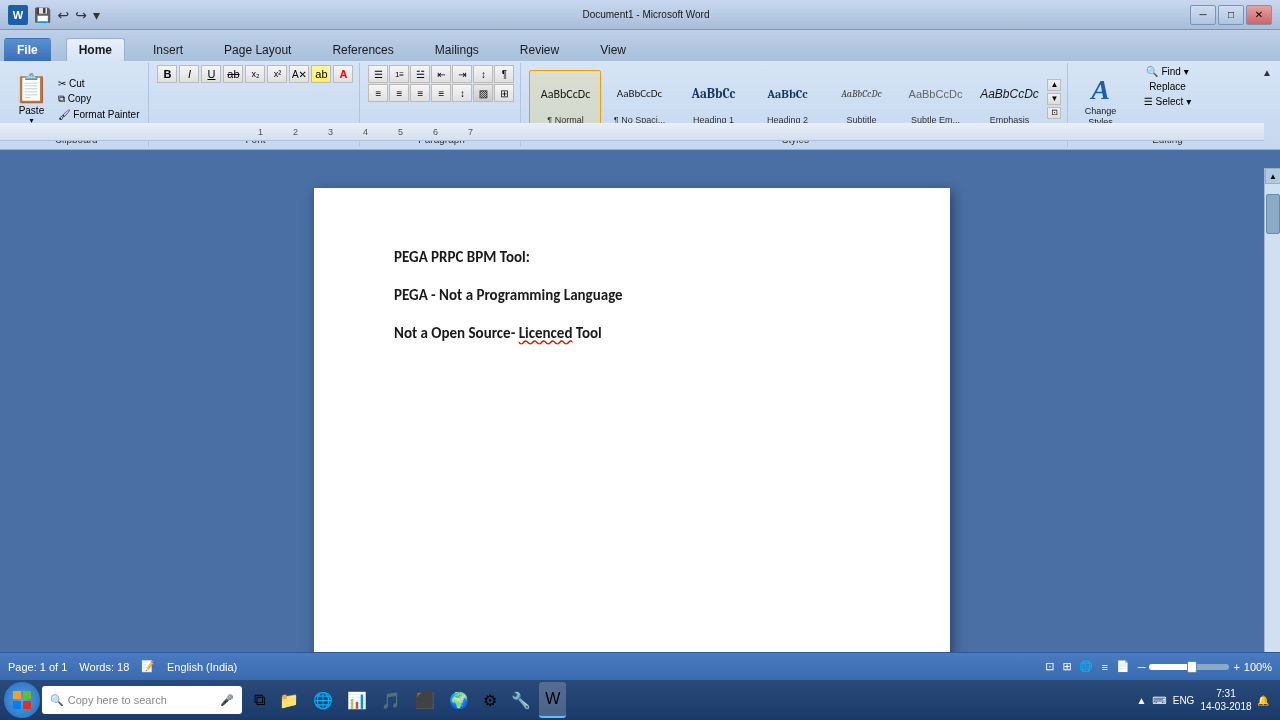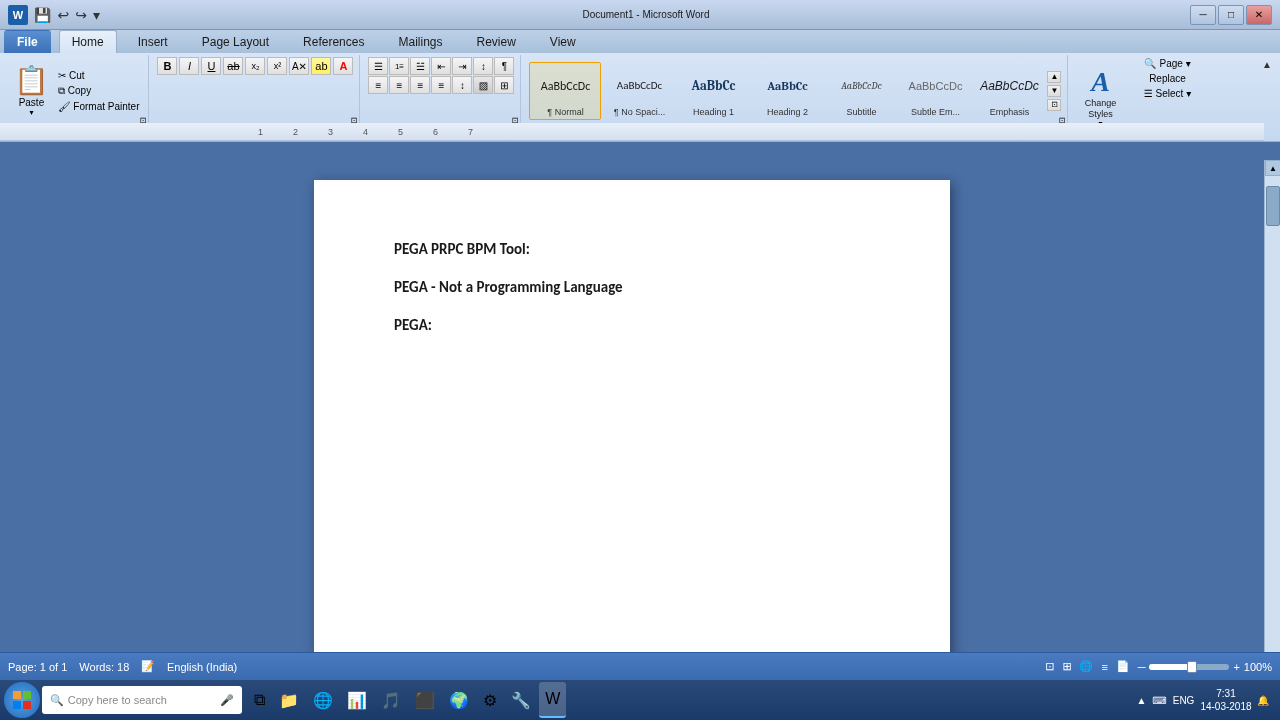--- a/index.html
+++ b/index.html
@@ -19,34 +19,34 @@
     .title-bar-center { font-size: 10px; color: #1a1a1a; font-weight: normal; }
     .title-bar-controls { display: flex; gap: 2px; }
     .title-btn { width: 26px; height: 20px; border: 1px solid #7a95b8; background: linear-gradient(to bottom, #d0ddf0, #b0c4de); font-size: 10px; display: flex; align-items: center; justify-content: center; cursor: pointer; border-radius: 2px; }
     .title-btn.close { background: linear-gradient(to bottom, #e8a0a0, #cc6666); }
     .word-icon { width: 20px; height: 20px; background: #1a5fa8; border-radius: 2px; display: flex; align-items: center; justify-content: center; color: white; font-weight: bold; font-size: 11px; }
     .quick-access { display: flex; gap: 2px; align-items: center; }
     .qa-btn { font-size: 14px; cursor: pointer; color: #333; padding: 0 2px; }
 
     
     .ribbon { background: linear-gradient(to bottom, #dce8f8, #c5d8ef); border-bottom: 1px solid #9ab0cc; }
-    .ribbon-tabs { display: flex; background: linear-gradient(to bottom, #bdd0e8, #a8c0da); padding-top: 0; padding-left: 4px; gap: 8px; }
+    .ribbon-tabs { display: flex; background: linear-gradient(to bottom, #bdd0e8, #a8c0da); padding-top: 8px; padding-left: 4px; gap: 15px; }
     .ribbon-tab {
       padding: 4px 12px;
       font-size: 12px;
       cursor: pointer;
       color: #1a1a1a;
       border: 1px solid transparent;
       border-bottom: none;
       border-radius: 3px 3px 0 0;
     }
     .ribbon-tab.active {
       background: linear-gradient(to bottom, #e8f0fa, #d5e5f5);
       border-color: #9ab0cc;
-      font-weight: normal;
+      font-weight: bold;
     }
     .ribbon-content { display: flex; align-items: stretch; padding: 2px 4px; gap: 2px; min-height: 88px; }
     .ribbon-group { display: flex; flex-direction: column; align-items: center; border-right: 1px solid #b0c4de; padding: 2px 6px; min-width: 60px; position: relative; }
     .ribbon-group-label { font-size: 10px; color: #333; margin-top: auto; padding-top: 2px; text-align: center; }
     .ribbon-group-content { display: flex; align-items: center; gap: 2px; flex: 1; }
 
     
     .clipboard-group .paste-btn { display: flex; flex-direction: column; align-items: center; cursor: pointer; padding: 2px 4px; }
     .paste-icon { font-size: 28px; }
     .small-btns { display: flex; flex-direction: column; gap: 2px; }
@@ -275,21 +275,21 @@
     </div>
 
     <div class="change-styles-btn" style="display:flex;flex-direction:column;align-items:center;justify-content:center;cursor:pointer;padding:4px 8px;min-width:60px;">
       <div style="font-size:28px;color:#1a5fa8;font-weight:bold;font-style:italic;font-family:serif;">A</div>
       <div style="font-size:9px;text-align:center;color:#1a1a1a;line-height:1.2;">Change<br>Styles</div>
       <div style="font-size:8px">▾</div>
     </div>
 
     <div class="ribbon-group editing-group" style="min-width:70px; border-right:none">
       <div class="ribbon-group-content" style="flex-direction:column; gap:2px">
-        <div class="editing-btn">🔍 Page ▾</div>
+        <div class="editing-btn">🔍 Find ▾</div>
         <div class="editing-btn">Replace</div>
         <div class="editing-btn">☰ Select ▾</div>
       </div>
       <div class="ribbon-group-label">Editing</div>
     </div>
 
     <div style="margin-left:auto;display:flex;align-items:flex-start;padding:4px 4px 0 0">
       <div style="font-size:10px;cursor:pointer;color:#333">▲</div>
     </div>
   </div>
@@ -304,21 +304,23 @@
     <span style="margin-right:30px">4</span>
     <span style="margin-right:30px">5</span>
     <span style="margin-right:30px">6</span>
     <span>7</span>
   </div>
 
   <div style="flex:1; background:#4a6fa5; overflow-y:auto; padding-top:20px; display:flex; justify-content:center; margin-top:18px;">
     <div style="width:636px; min-height:520px; background:white; box-shadow:3px 3px 12px rgba(0,0,0,0.4); margin:0 auto; padding:60px 80px 80px 80px;">
       <div class="doc-line" style="font-family:Calibri,Arial,sans-serif; font-size:15px; color:#1a1a1a; font-weight:bold; margin-bottom:20px;">PEGA PRPC BPM Tool:</div>
       <div class="doc-line" style="font-family:Calibri,Arial,sans-serif; font-size:15px; color:#1a1a1a; font-weight:bold; margin-bottom:20px;">PEGA - Not a Programming  Language</div>
-      <div class="doc-line" style="font-family:Calibri,Arial,sans-serif; font-size:15px; color:#1a1a1a; font-weight:bold; margin-bottom:20px;">PEGA:</div>
+      <div class="doc-line" style="font-family:Calibri,Arial,sans-serif; font-size:15px; color:#1a1a1a; font-weight:bold; margin-bottom:20px;">
+        <span>Not a Open Source- </span><span style="text-decoration:underline; text-decoration-style:wavy; text-decoration-color:#cc2200;">Licenced</span><span> Tool</span>
+      </div>
     </div>
   </div>
 
   <div class="v-scroll" style="margin-top:18px;">
     <div class="scroll-btn">▲</div>
     <div class="scroll-track">
       <div class="scroll-thumb"></div>
     </div>
     <div class="scroll-btn">▼</div>
   </div>

